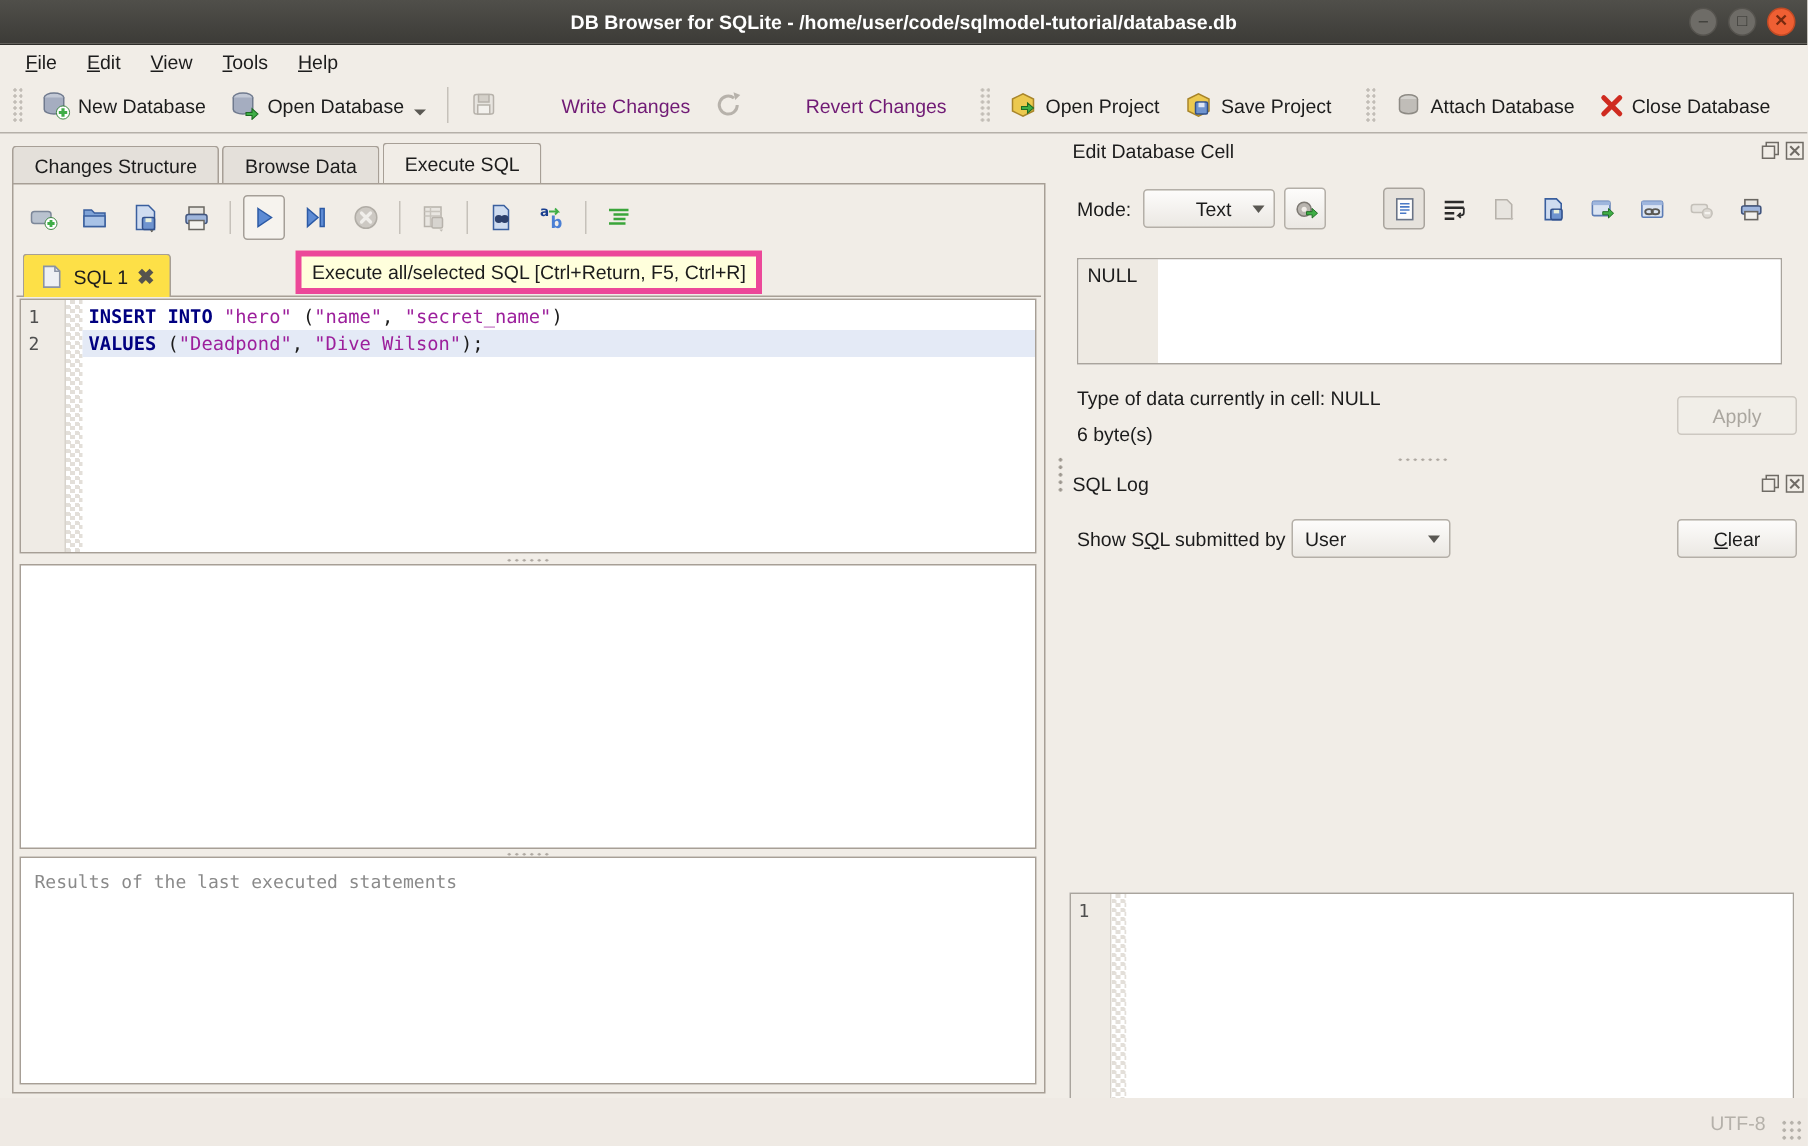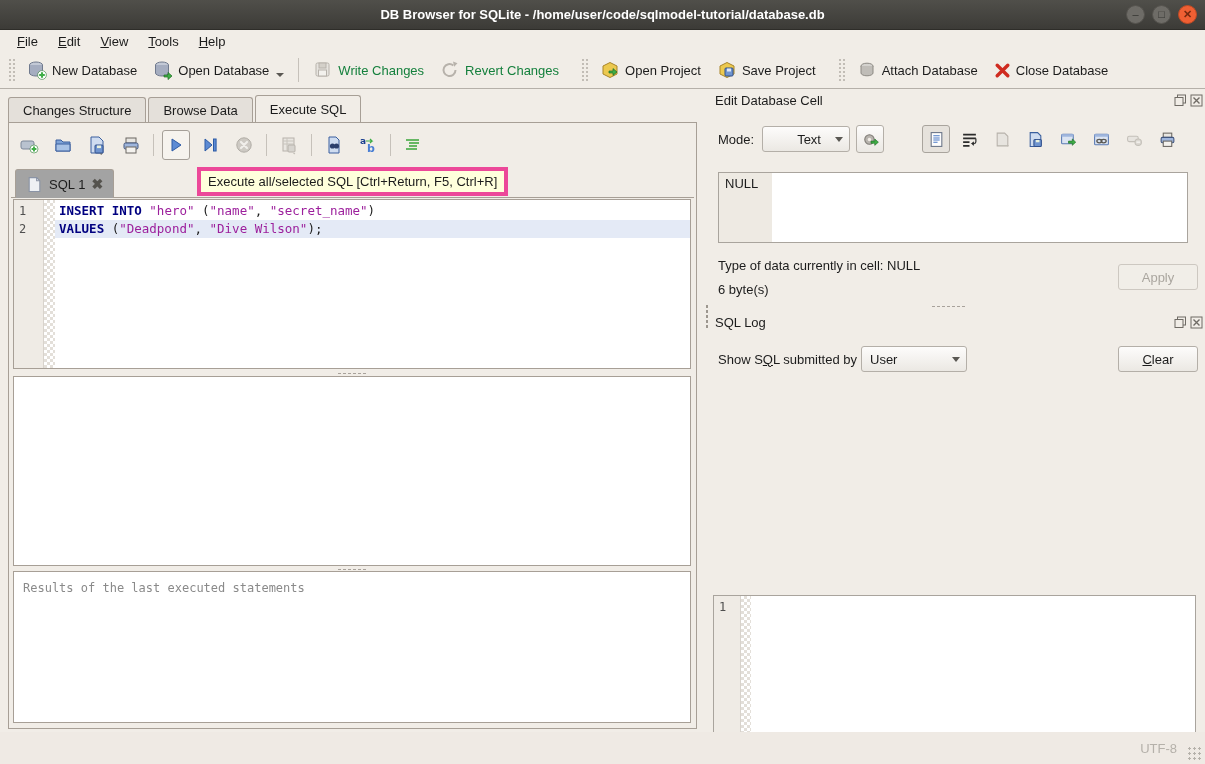--- a/index.html
+++ b/index.html
@@ -23,21 +23,21 @@
   .menu-item { display:inline-block; padding:2px 9px; }
   .menu-item::first-letter { text-decoration:underline; }
 
   
   .toolbar { position:absolute; left:0; top:52px; width:100%; height:37px; display:flex; align-items:center;
     border-bottom:1px solid #b5b0a9; padding-left:4px; }
   .tb-handle { width:7px; height:24px; margin:0 4px;
     background-image:radial-gradient(#c2bdb6 1px, transparent 1.2px); background-size:4px 4px; }
   .tb-btn { display:flex; align-items:center; gap:5px; padding:5px 8px; border-radius:3px; white-space:nowrap; }
   .tb-btn .lbl { font-size:13px; }
-  .tb-btn.disabled .lbl { color:#15803d; }
+  .tb-btn.disabled .lbl { color:#701a75;margin-left:36px; }
   .tb-sep { width:1px; height:24px; background:#c6c1ba; margin:0 6px; }
   .caret { width:0; height:0; border-left:4px solid transparent; border-right:4px solid transparent;
     border-top:4px solid #5a5853; margin-left:2px; align-self:flex-end; margin-bottom:3px; }
 
   .ic { width:20px; height:20px; flex:0 0 auto; }
   .ic16 { width:17px; height:17px; flex:0 0 auto; }
 
   
   .workspace { position:absolute; left:0; top:89px; width:1205px; height:643px; }
 
@@ -52,21 +52,21 @@
 
   
   .sql-toolbar { position:absolute; left:6px; top:6px; height:32px; display:flex; align-items:center; gap:6px; }
   .sqltb-btn { width:28px; height:30px; display:flex; align-items:center; justify-content:center; }
   .sqltb-btn.framed { border:1px solid #a59f98; border-radius:3px; background:#f6f3ee; }
   .sql-sep { width:1px; height:22px; background:#c6c1ba; margin:0 2px; }
 
   
   .subtab-row { position:absolute; left:2px; top:46px; width:683px; height:29px; border-bottom:1px solid #a79f96; }
   .subtab { position:absolute; left:4px; top:0; height:29px; display:flex; align-items:center; gap:6px;
-    padding:0 10px; background:#a3a3a3; border:1px solid #a79f96; border-bottom:none;
+    padding:0 10px; background:#fde047; border:1px solid #a79f96; border-bottom:none;
     border-top-left-radius:3px; border-top-right-radius:3px; }
   .subtab .x { color:#55534e; font-weight:bold; font-size:14px; }
 
   .tooltip { position:absolute; left:168px; top:44px; background:#ffffdc; border:4px solid #ec4899;
     padding:3px 7px; font-size:13px; white-space:nowrap; z-index:9;margin-left:20px; }
 
   
   .editor { position:absolute; left:4px; top:76px; width:678px; height:170px; background:#ffffff;
     border:1px solid #a79f96; display:flex; }
   .gutter { width:30px; background:#efebe5; border-right:1px solid #d8d3cc; padding-top:2px; }

